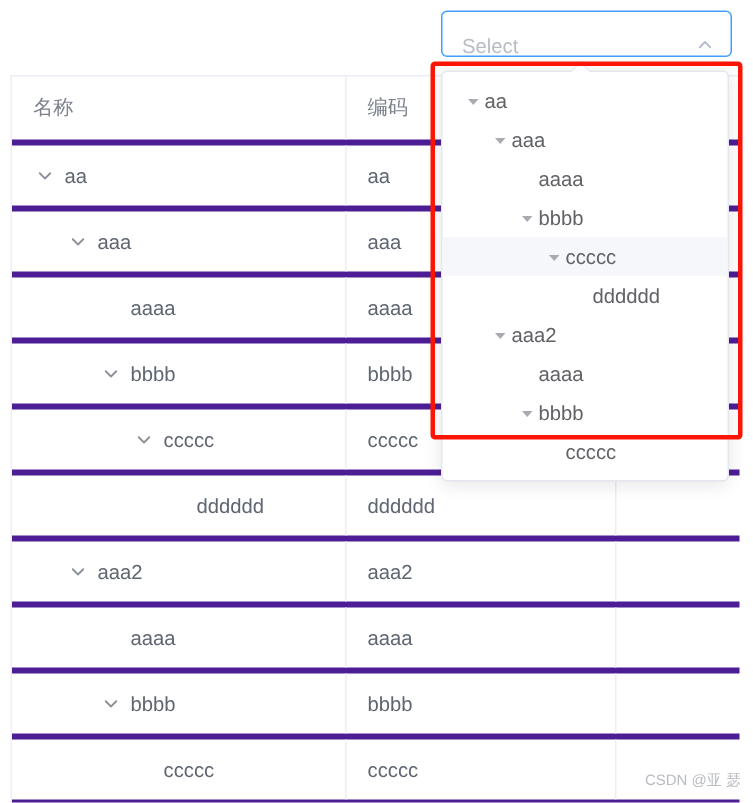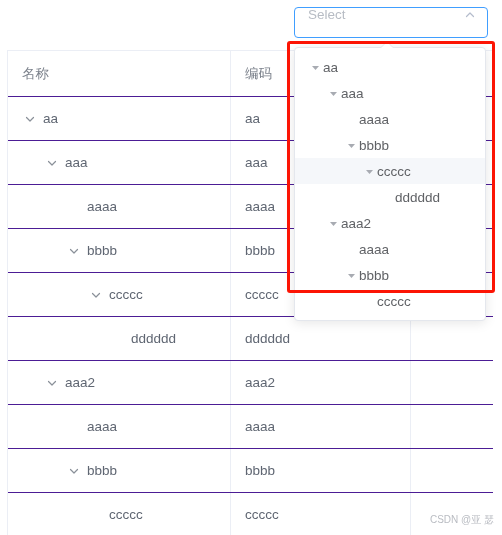--- a/index.html
+++ b/index.html
@@ -21,21 +21,21 @@
     position: absolute;
     left: 294px;
     top: 7px;
     width: 194px;
     height: 31px;
     box-sizing: border-box;
     border: 1px solid #409eff;
     border-radius: 4px;
     background: #ffffff;
     display: flex;
-    align-items: flex-start;
+    align-items: flex-end;
     padding: 0 10px 0 13px;
   }
   .select-placeholder {
     flex: 1;
     font-size: 13.5px;
     color: #b7bcc4;
     line-height: 1;
     white-space: nowrap;
   }
   .select-caret {
@@ -54,21 +54,21 @@
     left: 7px;
     top: 50px;
     width: 486px;
     border-top: 1px solid #ebeef5;
     border-left: 1px solid #ebeef5;
     box-sizing: border-box;
     background: #fff;
   }
   .trow {
     display: flex;
-    border-bottom: 1px solid #4c1d95;
+    border-bottom: 4px solid #4c1d95;
     box-sizing: border-box;
   }
   .trow.header { height: 46px; }
   .trow.body { height: 44px; }
   .tcell {
     box-sizing: border-box;
     display: flex;
     align-items: center;
     border-right: 1px solid #ebeef5;
     padding: 0 10px;

